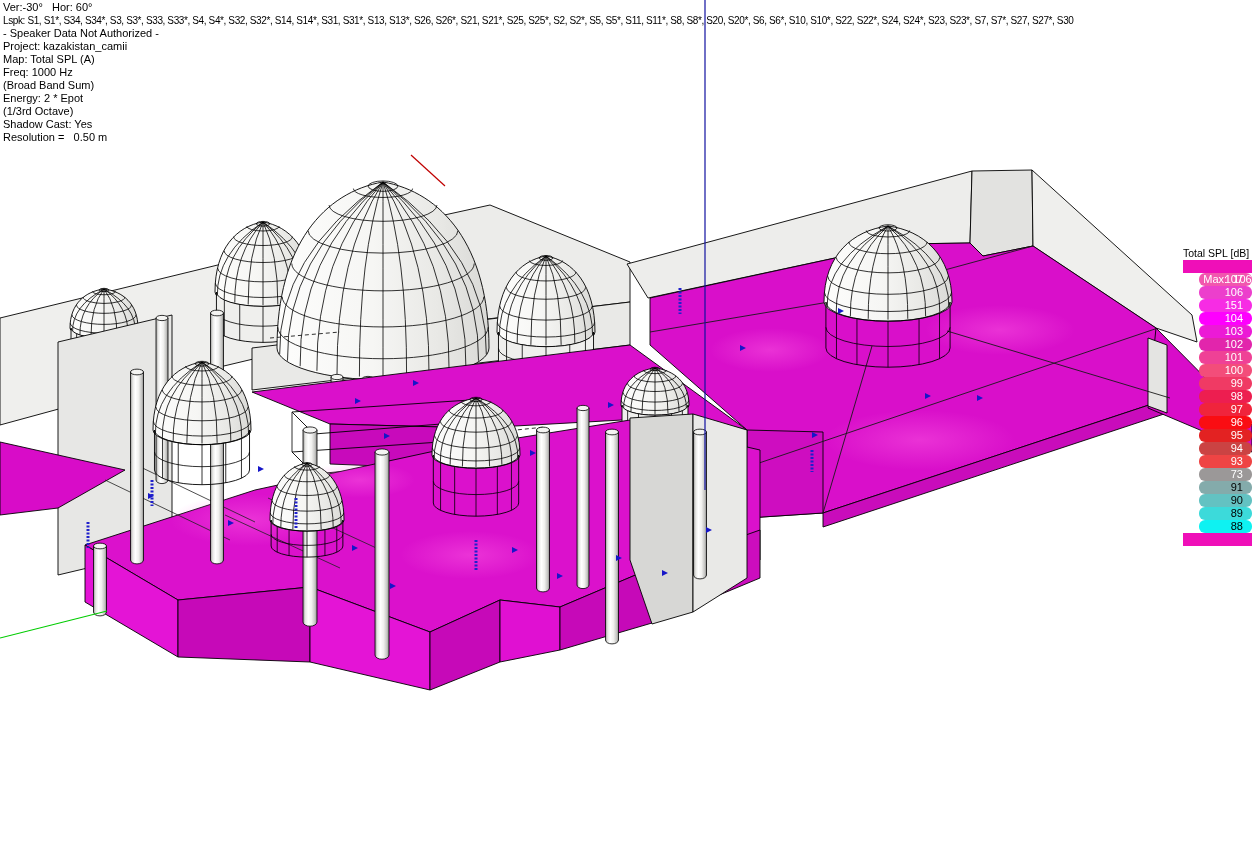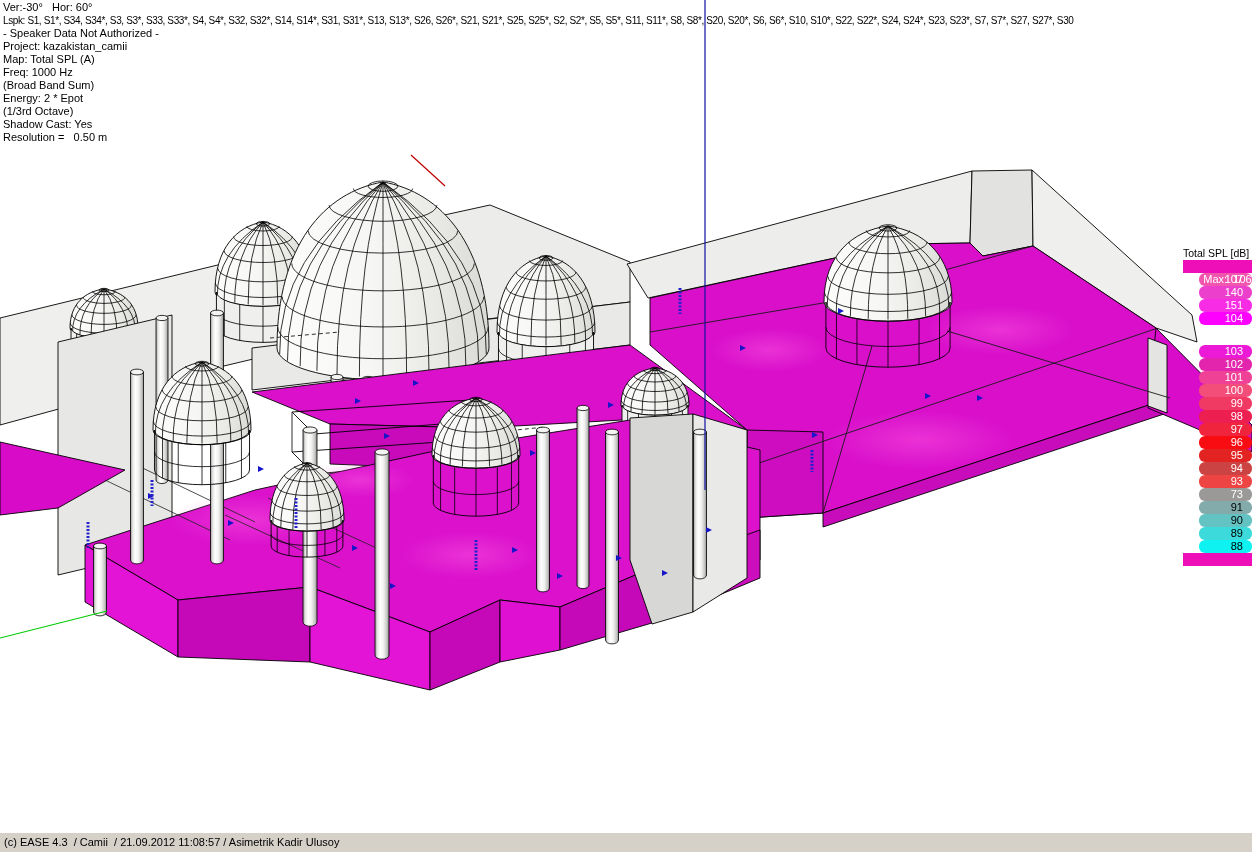--- a/index.html
+++ b/index.html
@@ -356,24 +356,24 @@
 
   <div class="hdr"><div class="hline">Ver:-30°   Hor: 60°</div><div class="hline l2">Lspk: S1, S1*, S34, S34*, S3, S3*, S33, S33*, S4, S4*, S32, S32*, S14, S14*, S31, S31*, S13, S13*, S26, S26*, S21, S21*, S25, S25*, S2, S2*, S5, S5*, S11, S11*, S8, S8*, S20, S20*, S6, S6*, S10, S10*, S22, S22*, S24, S24*, S23, S23*, S7, S7*, S27, S27*, S30</div><div class="hline">- Speaker Data Not Authorized -</div><div class="hline">Project: kazakistan_camii</div><div class="hline">Map: Total SPL (A)</div><div class="hline">Freq: 1000 Hz</div><div class="hline">(Broad Band Sum)</div><div class="hline">Energy: 2 * Epot</div><div class="hline">(1/3rd Octave)</div><div class="hline">Shadow Cast: Yes</div><div class="hline">Resolution =   0.50 m</div></div>
 
   <div class="legend">
     <div class="lg-title">Total SPL [dB]</div>
     <div class="lg-bar" style="background: rgb(239, 15, 184);">
       <span>Max:</span><span>  </span><span>106,47</span>
     </div>
     <div class="lg-bands">
         <div class="lg-band" style="background: rgb(241, 86, 174); color: rgb(255, 255, 255);">107</div>
-        <div class="lg-band" style="background: rgb(236, 63, 204); color: rgb(255, 255, 255);">140</div>
+        <div class="lg-band" style="background: rgb(236, 63, 204); color: rgb(255, 255, 255);">106</div>
         <div class="lg-band" style="background: rgb(247, 44, 228); color: rgb(255, 255, 255);">151</div>
         <div class="lg-band" style="background: rgb(254, 0, 254); color: rgb(255, 255, 255);">104</div>
-        <div class="lg-band" style="background: rgb(236, 26, 214); color: rgb(255, 255, 255); margin-top: 20px;">103</div>
+        <div class="lg-band" style="background: rgb(236, 26, 214); color: rgb(255, 255, 255);">103</div>
         <div class="lg-band" style="background: rgb(226, 37, 172); color: rgb(255, 255, 255);">102</div>
         <div class="lg-band" style="background: rgb(239, 65, 150); color: rgb(255, 255, 255);">101</div>
         <div class="lg-band" style="background: rgb(243, 77, 122); color: rgb(255, 255, 255);">100</div>
         <div class="lg-band" style="background: rgb(240, 58, 100); color: rgb(255, 255, 255);">99</div>
         <div class="lg-band" style="background: rgb(237, 30, 80); color: rgb(255, 255, 255);">98</div>
         <div class="lg-band" style="background: rgb(240, 36, 60); color: rgb(255, 255, 255);">97</div>
         <div class="lg-band" style="background: rgb(250, 13, 18); color: rgb(255, 255, 255);">96</div>
         <div class="lg-band" style="background: rgb(227, 34, 34); color: rgb(255, 255, 255);">95</div>
         <div class="lg-band" style="background: rgb(203, 67, 67); color: rgb(255, 255, 255);">94</div>
         <div class="lg-band" style="background: #ef4444; color: rgb(255, 255, 255);">93</div>
@@ -381,15 +381,14 @@
         <div class="lg-band" style="background: rgb(132, 171, 171); color: rgb(0, 0, 0);">91</div>
         <div class="lg-band" style="background: rgb(99, 194, 194); color: rgb(0, 0, 0);">90</div>
         <div class="lg-band" style="background: rgb(60, 218, 218); color: rgb(0, 0, 0);">89</div>
         <div class="lg-band" style="background: rgb(14, 242, 242); color: rgb(0, 0, 0);">88</div>
       </div>
     <div class="lg-bar" style="background: rgb(239, 15, 184);">
       <span>Min:</span><span>  </span><span>100,51</span>
     </div>
   </div>
 
-  <div class="statusbar">(c) EASE 4.3  / Camii  / 21.09.2012 11:08:57 / Asimetrik Kadir Ulusoy</div>
 
 </div>
 
 </body></html>

